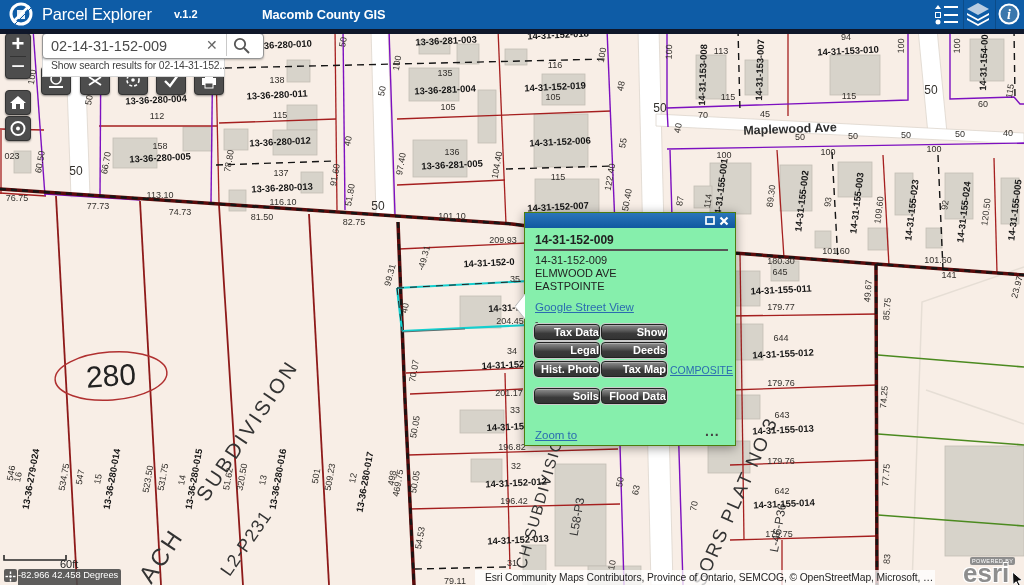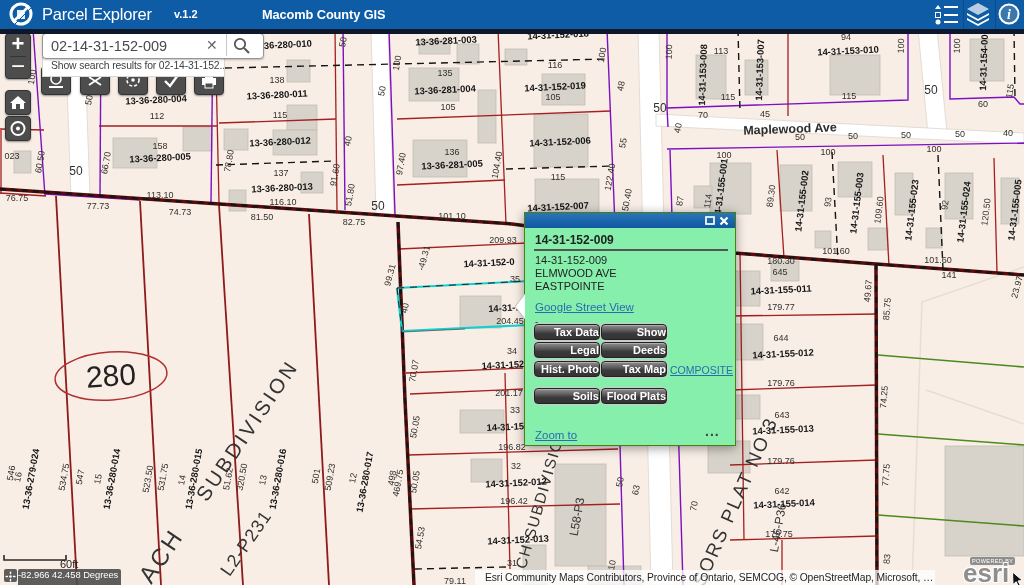--- a/index.html
+++ b/index.html
@@ -459,21 +459,21 @@
 <div class="plink" style="left:10px;top:88px;">Google Street View</div>
 <div style="position:absolute;left:10px;top:103px;font-size:10px;color:#444;">-</div>
 <div class="pbtn" style="left:9px;top:111px;">Tax Data</div>
 <div class="pbtn" style="left:76px;top:111px;">Show</div>
 <div class="pbtn" style="left:9px;top:129px;">Legal</div>
 <div class="pbtn" style="left:76px;top:129px;">Deeds</div>
 <div class="pbtn" style="left:9px;top:148px;">Hist. Photo</div>
 <div class="pbtn" style="left:76px;top:148px;">Tax Map</div>
 <div class="plink" style="left:145px;top:151px;font-size:10.5px;">COMPOSITE</div>
 <div class="pbtn" style="left:9px;top:175px;">Soils</div>
-<div class="pbtn" style="left:76px;top:175px;">Flood Plats</div>
+<div class="pbtn" style="left:76px;top:175px;">Flood Data</div>
 <div class="plink" style="left:10px;top:216px;text-align:center;">Zoom to</div>
 <div style="position:absolute;left:180px;top:210px;font-size:14px;font-weight:bold;color:#444;letter-spacing:1px;">...</div>
 </div>
 
 <svg width="90" height="16" style="position:absolute;left:2px;top:550px;z-index:18;">
 <path d="M2 5 L2 10 L64 10 L64 5" fill="none" stroke="#2a2a2a" stroke-width="1.6"></path>
 </svg>
 <div style="position:absolute;left:60px;top:558px;font-size:11px;color:#222;z-index:18;">60ft</div>
 <div id="coords">
 <div style="position:absolute;left:0;top:0;width:13px;height:13px;background:rgba(77,77,77,.9);border-radius:2px;"><svg width="13" height="13">

